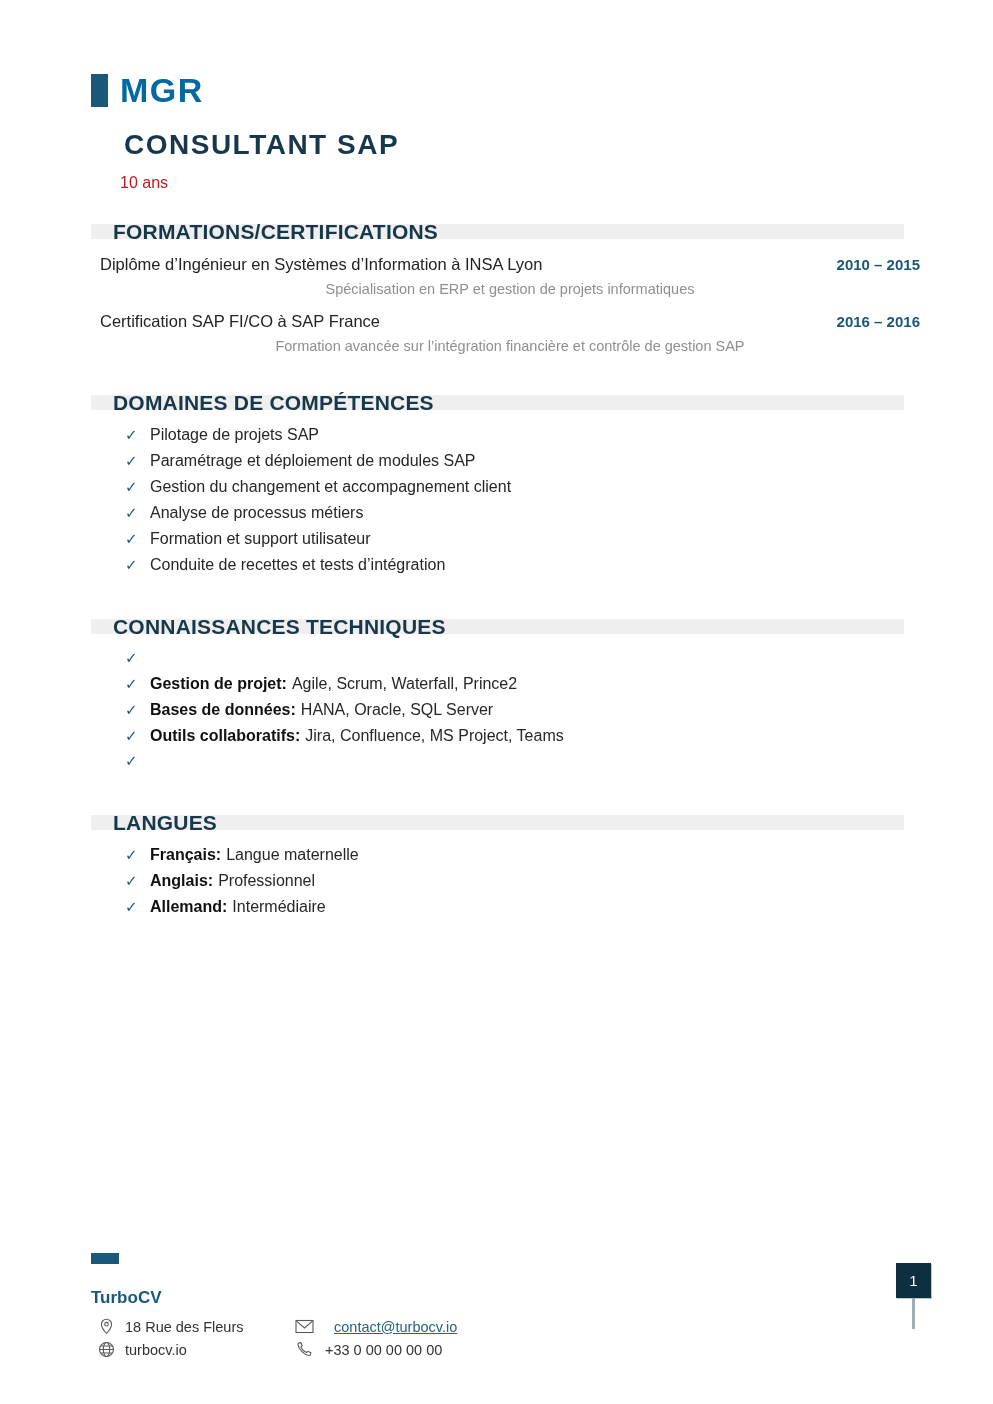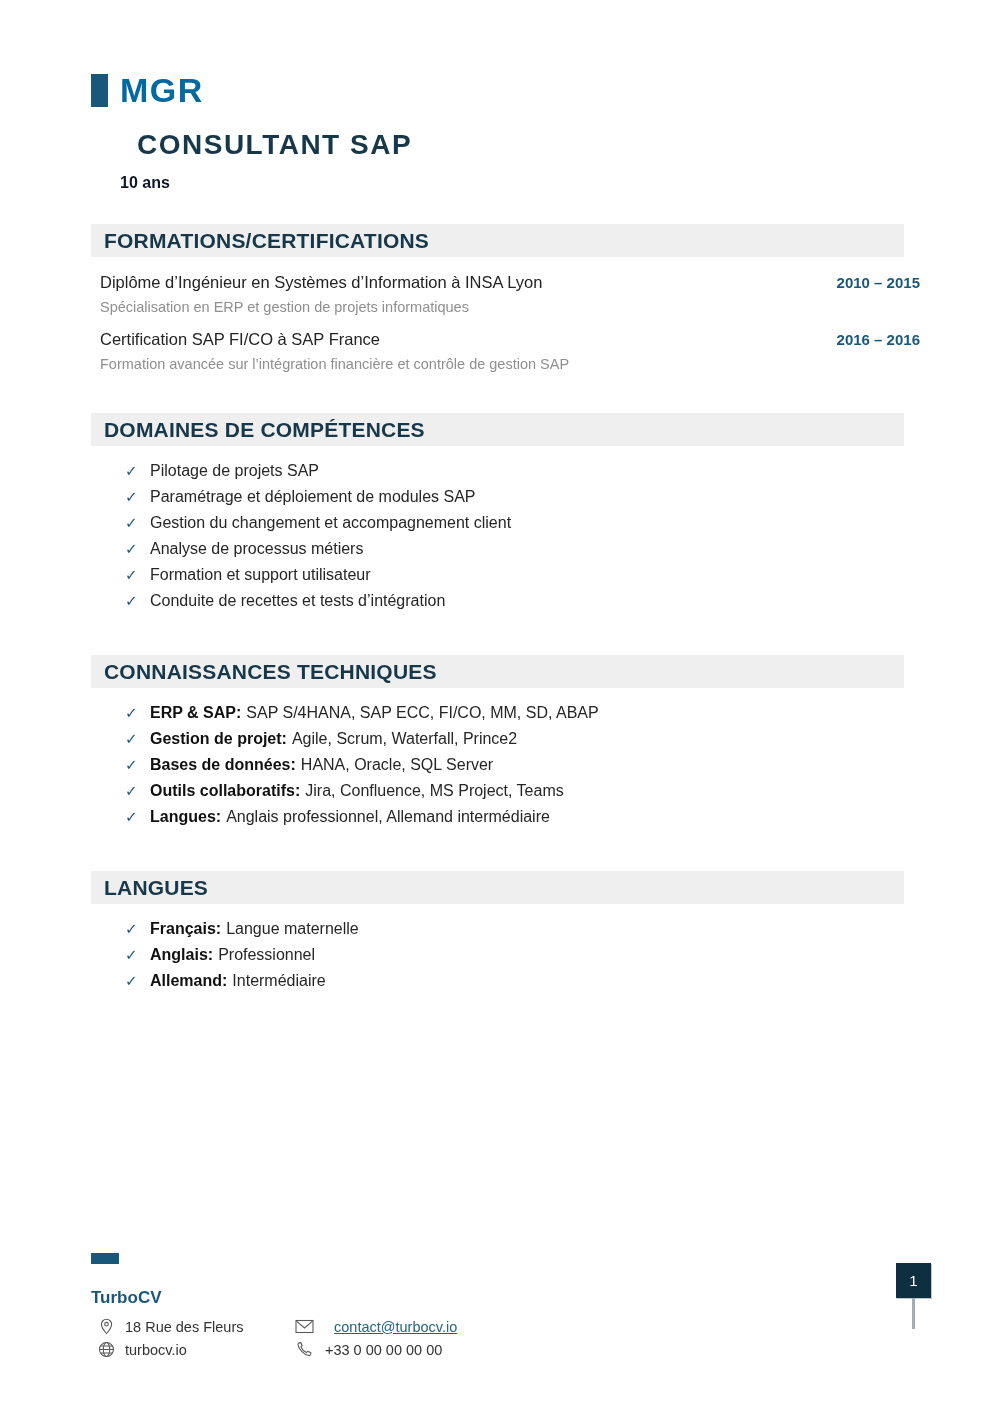--- a/index.html
+++ b/index.html
@@ -8,39 +8,39 @@
     width:993px; height:1404px; position:relative;
     font-family:"Liberation Sans","DejaVu Sans",sans-serif;
     color:#262626; overflow:hidden;
   }
 
   
   .header { position:absolute; left:91px; top:71px; }
   .brand-row { display:flex; align-items:center; }
   .accent-bar { width:17px; height:33px; background:#19587a; margin-right:12px; }
   .cv-name { font-size:34px; font-weight:bold; color:#0369a1; letter-spacing:1.5px; }
-  .cv-title { margin:19px 0 0 46px; font-size:28px; font-weight:bold; color:#17384a; letter-spacing:1.5px; }
-  .cv-exp { margin:13px 0 0 29px; font-size:16px; font-weight:bold; color:#0f172a; }
+  .cv-title { margin:19px 0 0 33px; font-size:28px; font-weight:bold; color:#17384a; letter-spacing:1.5px; }
+  .cv-exp { margin:13px 0 0 29px; font-size:16px; font-weight:normal; color:#b91c1c; }
 
   
   .sections { position:absolute; left:91px; top:224px; width:829px; }
   .section + .section { margin-top:41px; }
   .section-bar {
-    width:813px; height:33px; background:#efefef;
-    display:flex; align-items:center; padding-left:13px;
+    width:813px; height:15px; background:#efefef;
+    display:flex; align-items:center; padding-left:22px;
   }
   .section-title { font-size:21px; font-weight:bold; color:#17384a; letter-spacing:0.2px; }
 
   
   .entries { margin-top:16px; }
   .entry + .entry { margin-top:15px; }
   .entry-head { display:flex; justify-content:space-between; align-items:baseline; padding-left:9px; }
   .entry-title { font-size:16.5px; color:#232323; }
   .entry-dates { font-size:15px; font-weight:bold; color:#19587a; white-space:nowrap; }
-  .entry-sub { margin-top:7px; padding-left:9px; font-size:14.5px; color:#8f8f8f; }
+  .entry-sub { margin-top:7px; padding-left:9px; font-size:14.5px; color:#8f8f8f;text-align:center; }
 
   
   .checklist { margin-top:12px; }
   .check-row { display:flex; align-items:baseline; padding-left:34px; line-height:25px; }
   .check { color:#19587a; font-size:15px; width:12px; flex:0 0 12px; margin-right:13px;
            font-family:"DejaVu Sans",sans-serif; }
   .check-text { font-size:16px; color:#262626; }
   .check-label { font-weight:bold; color:#101010; margin-right:5px; }
 
   
@@ -132,37 +132,35 @@
         </div>
       </div>
     </section>
     <section class="section">
       <div class="section-bar">
         <h2 class="section-title">CONNAISSANCES TECHNIQUES</h2>
       </div>
       <div class="checklist">
         <div class="check-row">
           <span class="check">✓</span>
-          <span class="check-text"><span class="check-label">ERP &amp; SAP:</span><span class="check-value">SAP S/4HANA, SAP ECC, FI/CO, MM, SD, ABAP</span></span>
         </div>
         <div class="check-row">
           <span class="check">✓</span>
           <span class="check-text"><span class="check-label">Gestion de projet:</span><span class="check-value">Agile, Scrum, Waterfall, Prince2</span></span>
         </div>
         <div class="check-row">
           <span class="check">✓</span>
           <span class="check-text"><span class="check-label">Bases de données:</span><span class="check-value">HANA, Oracle, SQL Server</span></span>
         </div>
         <div class="check-row">
           <span class="check">✓</span>
           <span class="check-text"><span class="check-label">Outils collaboratifs:</span><span class="check-value">Jira, Confluence, MS Project, Teams</span></span>
         </div>
         <div class="check-row">
           <span class="check">✓</span>
-          <span class="check-text"><span class="check-label">Langues:</span><span class="check-value">Anglais professionnel, Allemand intermédiaire</span></span>
         </div>
       </div>
     </section>
     <section class="section">
       <div class="section-bar">
         <h2 class="section-title">LANGUES</h2>
       </div>
       <div class="checklist">
         <div class="check-row">
           <span class="check">✓</span>

